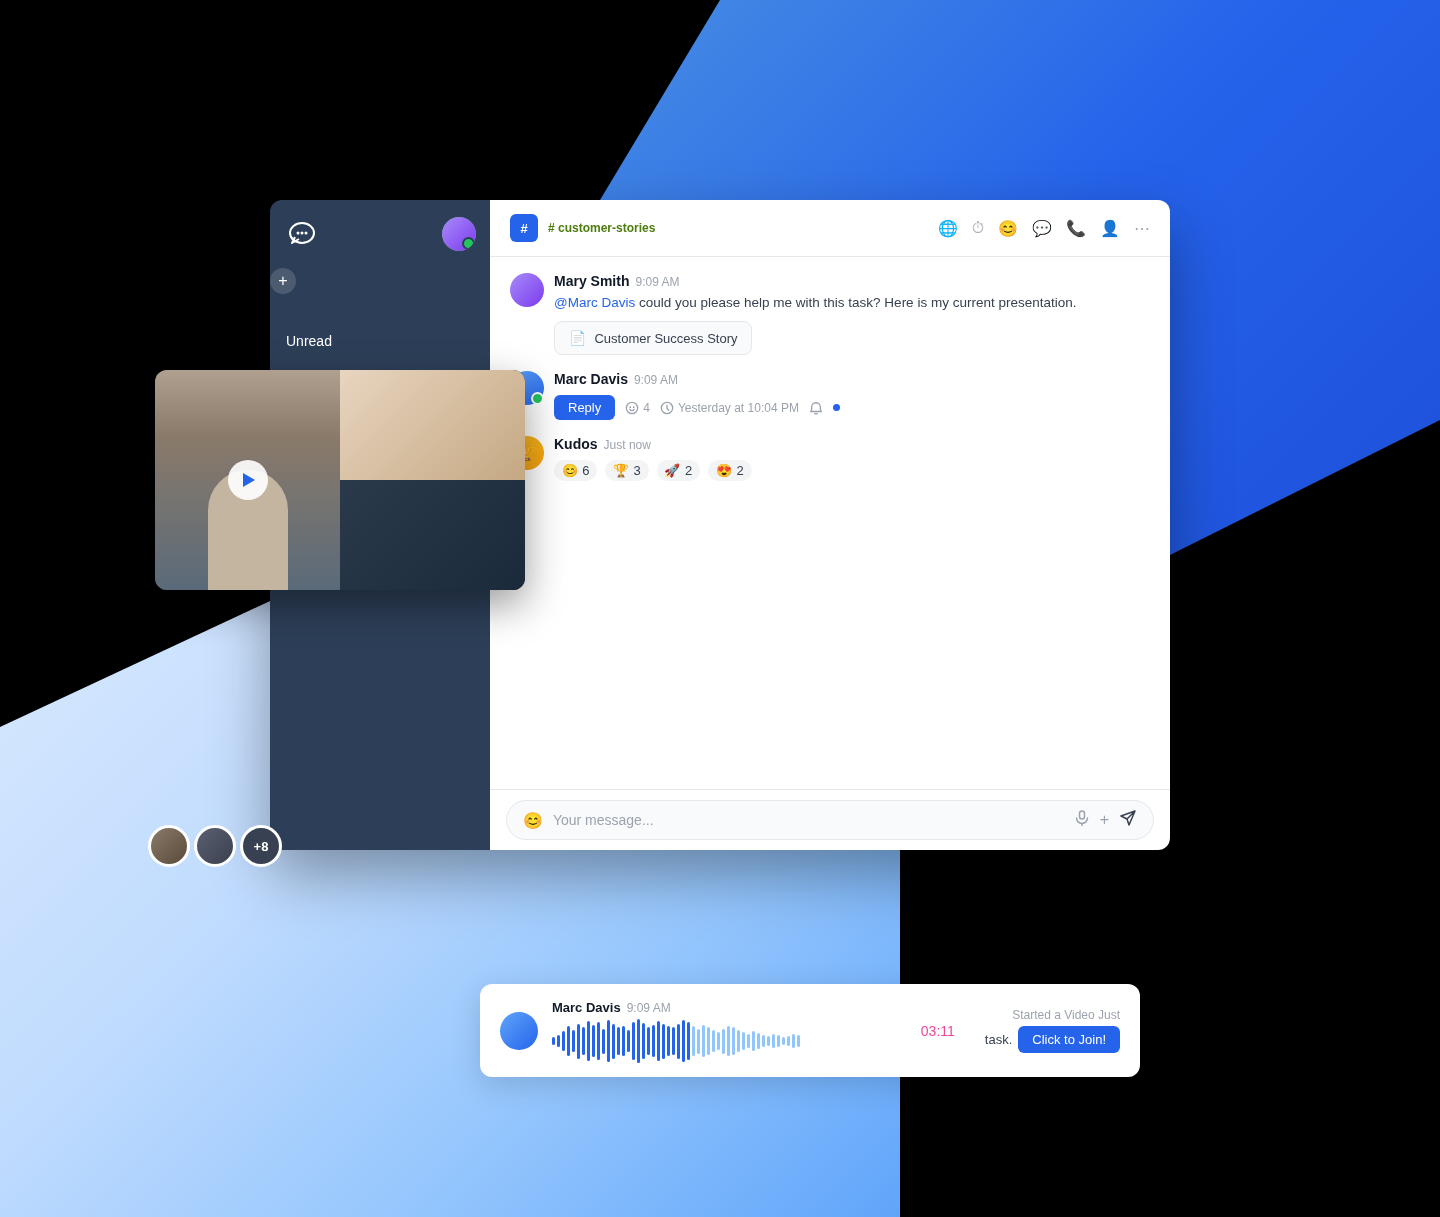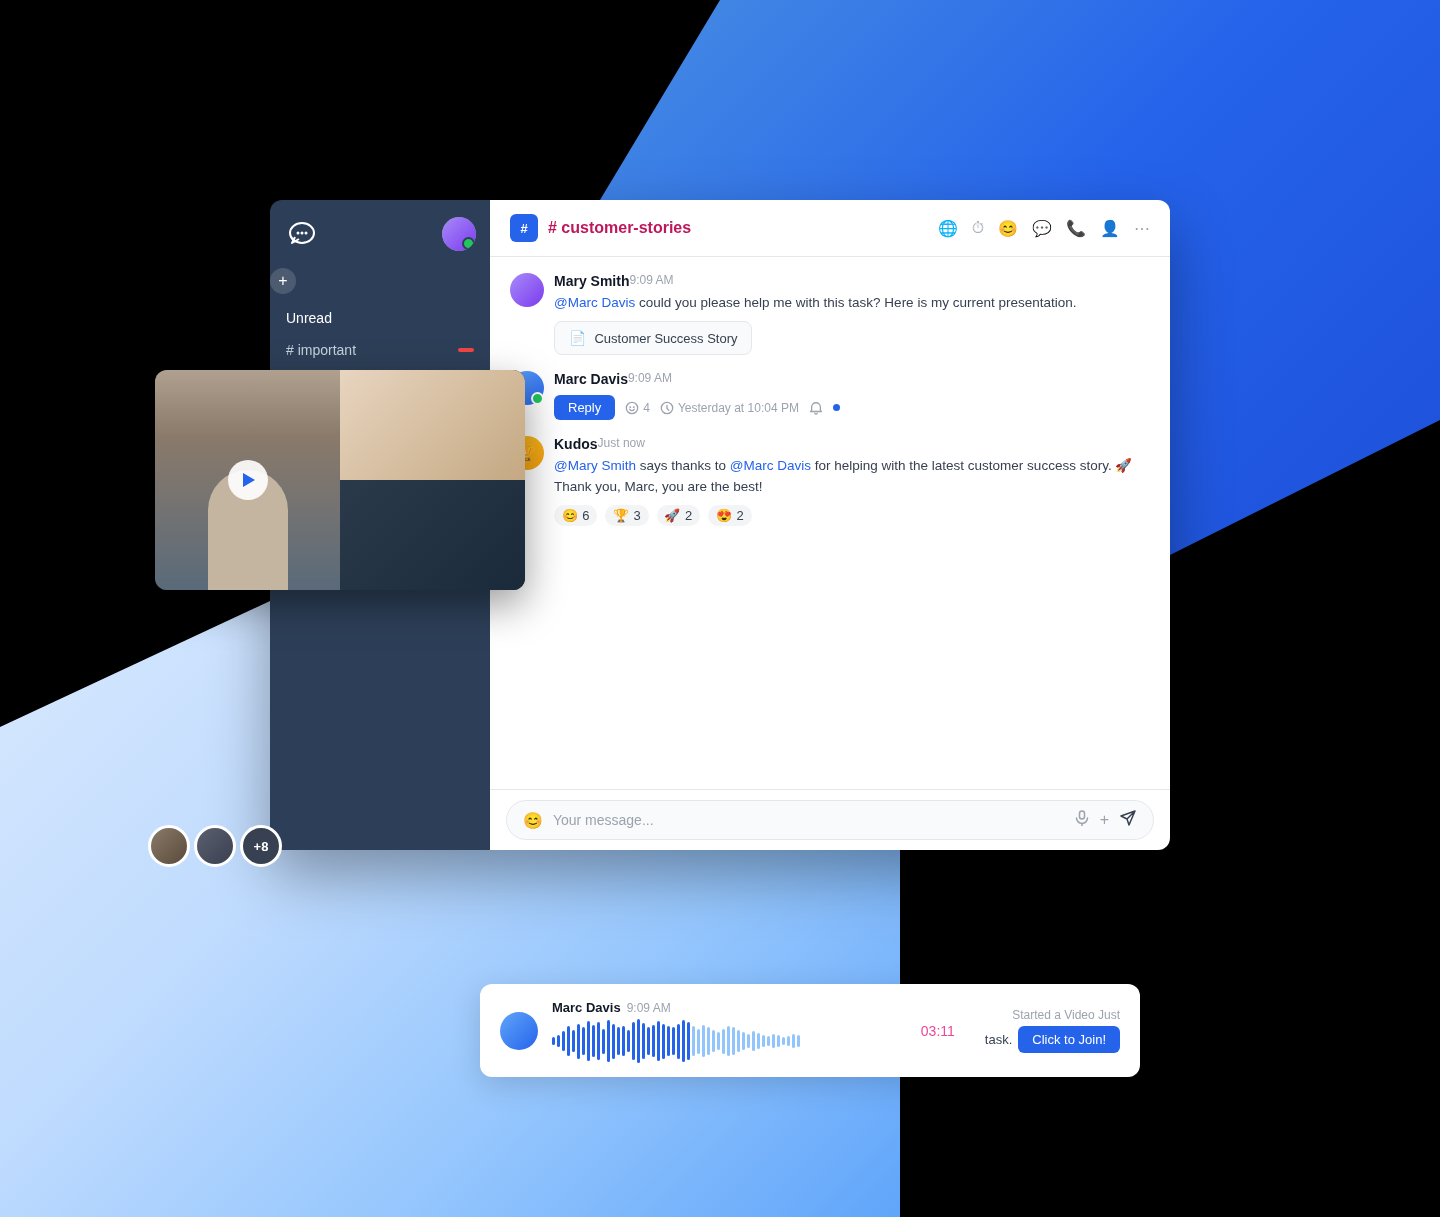--- a/index.html
+++ b/index.html
@@ -101,20 +101,21 @@
       flex: 1;
     }
     .nav-item {
       padding: 8px 16px;
       color: #c5d0dc;
       font-size: 14px;
       cursor: pointer;
       display: flex;
       align-items: center;
       justify-content: space-between;
+      margin-top: 23px;
     }
     .nav-item.active { color: #fff; font-weight: 500; }
 
     .nav-badge {
       background: #ef4444;
       color: #fff;
       font-size: 11px;
       padding: 2px 8px;
       border-radius: 4px;
       font-weight: 600;
@@ -247,23 +248,23 @@
     .channel-icon {
       width: 28px; height: 28px;
       background: #2563eb;
       border-radius: 6px;
       display: flex; align-items: center; justify-content: center;
       color: #fff;
       font-size: 13px;
       font-weight: 700;
     }
     .channel-name {
-      font-size: 16px;
+      font-size: 12px;
       font-weight: 600;
-      color: #be185d;
+      color: #4d7c0f;
     }
     .header-actions {
       display: flex;
       align-items: center;
       gap: 14px;
     }
     .header-icon {
       color: #9ca3af;
       font-size: 16px;
       cursor: pointer;
@@ -307,21 +308,22 @@
       border: 2px solid #fff;
     }
     .msg-av-kudos {
       background: linear-gradient(135deg, #fbbf24, #f59e0b);
       display: flex; align-items: center; justify-content: center;
       font-size: 14px;
     }
     .msg-content { flex: 1; }
     .msg-header {
       display: flex;
-      align-items: flex-start;
+      align-items: flex-end;
+      gap: 6px;
       margin-bottom: 4px;
     }
     .msg-name {
       font-weight: 600;
       font-size: 14px;
       color: #111827;
     }
     .msg-time {
       font-size: 12px;
       color: #9ca3af;
@@ -608,26 +610,20 @@
           </div>
         </div>
       </div>
 
       <div class="message-item">
         <div class="msg-avatar msg-av-kudos">🏆</div>
         <div class="msg-content">
           <div class="msg-header">
             <span class="msg-name">Kudos</span>
             <span class="msg-time">Just now</span>
-          </div>
-          <div class="msg-text">
-            <span class="mention">@Mary Smith</span>
-            <span> says thanks to </span>
-            <span class="mention">@Marc Davis</span>
-            <span> for helping with the latest customer success story. 🚀 Thank you, Marc, you are the best!</span>
           </div>
           <div class="reactions">
             <div class="reaction">
               <span>😊</span>
               <span>6</span>
             </div>
             <div class="reaction">
               <span>🏆</span>
               <span>3</span>
             </div>

